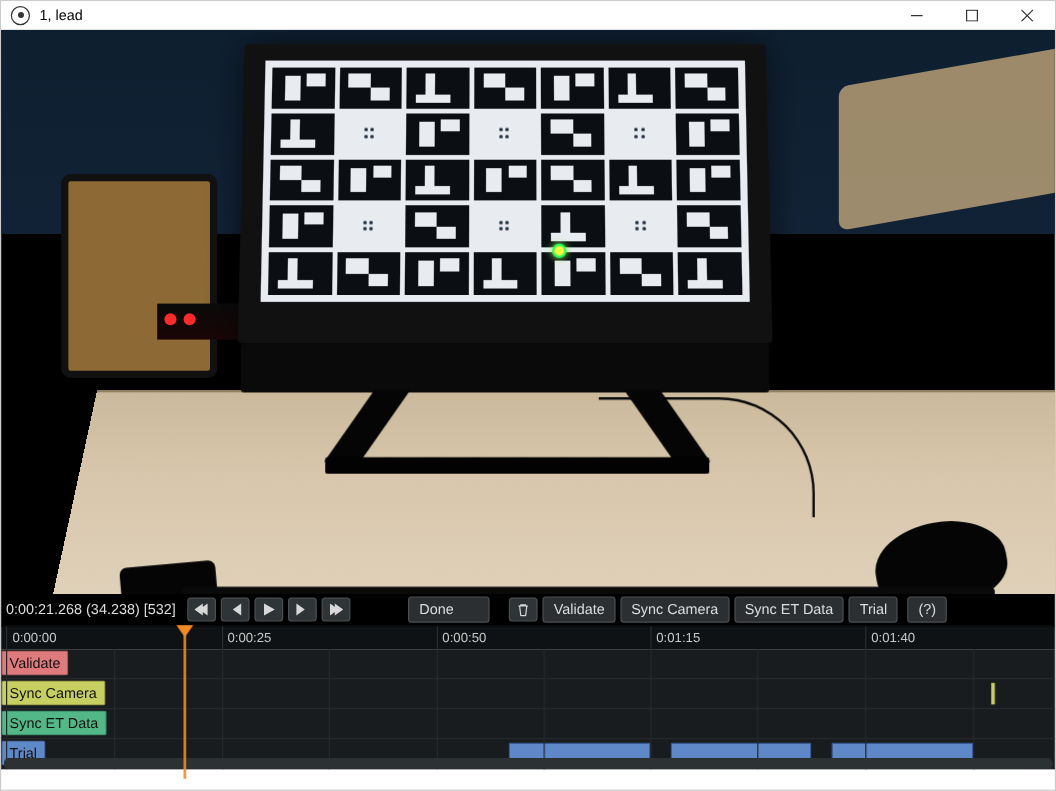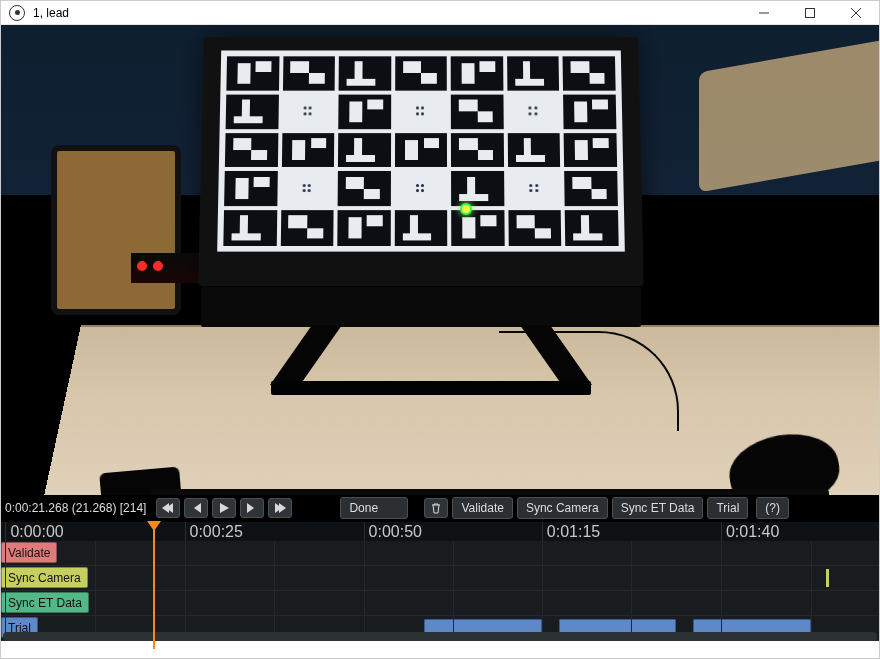--- a/index.html
+++ b/index.html
@@ -223,21 +223,21 @@
   .txtbtn.wide { min-width: 68px; }
   .right { margin-left: auto; }
   .helpbtn { margin-left: 4px; }
 
   
   .ruler {
     height: 20px;
     background: #0f1214;
     color: #c8c8c8;
     position: relative;
-    font-size: 16px;
+    font-size: 11px;
     border-top: 1px solid #000;
   }
   .ruler .tick {
     position:absolute; top:0; height:100%;
     border-left: 1px solid #2a2e31;
     padding-left: 4px;
     display:flex; align-items:center;
   }
   .playhead {
     position:absolute; top:0; bottom:-108px; width:2px; background:#f58a1f;
@@ -422,21 +422,21 @@
           <div class="base"></div>
         </div>
       <div class="gaze-dot"></div>
       <div class="mouse"></div>
       <div class="phone"></div>
       <div class="keyboard"></div>
     </div>
   </div>
 
   <div class="transport">
-    <span class="timecode">0:00:21.268 (21.268) [214]</span>
+    <span class="timecode">0:00:21.268 (34.238) [532]</span>
 
     <div class="tbtn">
       <svg viewBox="0 0 12 12">
           <path d="M1 1v10M11 1L4 6l7 5zM7 1L0 6l7 5z" fill="#d8d8d8"></path>
         </svg>
     </div>
     <div class="tbtn">
       <svg viewBox="0 0 12 12">
           <path d="M3 1v10M11 1L4 6l7 5z"></path>
         </svg>

